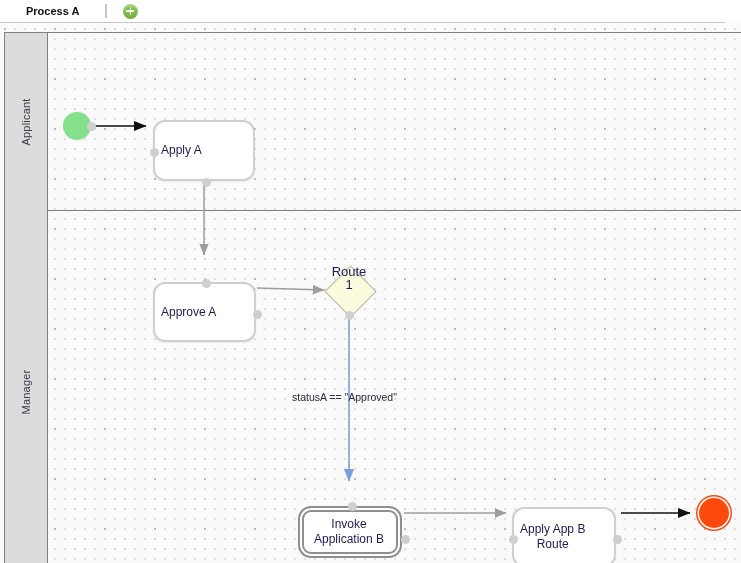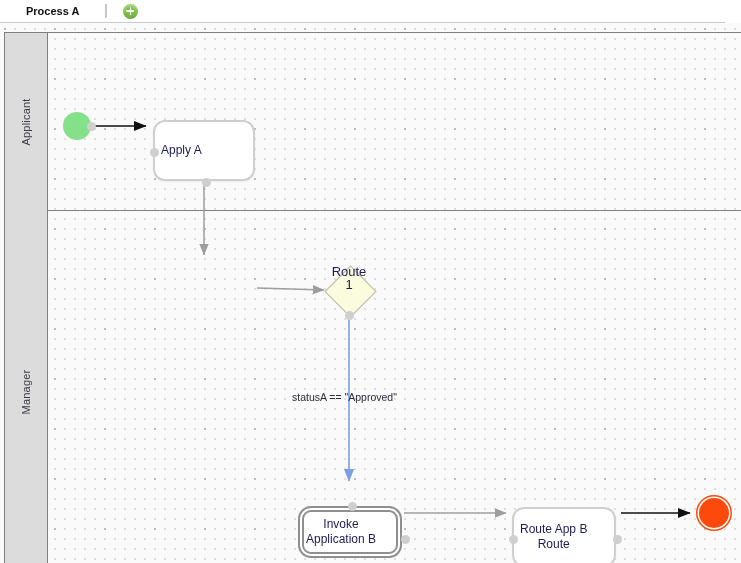--- a/index.html
+++ b/index.html
@@ -312,42 +312,47 @@
   <div class="node event-start" style="left:63px; top:89px;">
     <div class="handle" style="left:28px; top:14px;"></div>
   </div>
 
   <div class="node task" style="left:153px; top:73px; width:102px; height:61px;">
     <span class="tasklabel">Apply A</span>
     <div class="handle" style="left:-1px; top:30px;"></div>
     <div class="handle" style="left:51px; top:60px;"></div>
   </div>
 
+  <div class="node task" style="left:153px; top:235px; width:103px; height:60px;">
+    <span class="tasklabel">Approve A</span>
+    <div class="handle" style="left:51px; top:-1px;"></div>
+    <div class="handle" style="left:102px; top:30px;"></div>
+  </div>
 
   <div class="node gateway" style="left:324px; top:242px;">
     <div class="diamond"></div>
     <div class="gwlabel">
       <span>Route</span>
       <span>1</span>
     </div>
     <div class="handle" style="left:25px; top:50px;"></div>
   </div>
 
-  <div class="node task subprocess" style="left:298px; top:459px; width:104px; height:52px;">
+  <div class="node task subprocess" style="left:298px; top:459px; width:104px; height:52px;padding-left:8px;">
     <div class="tasklabel">
       <div>Invoke</div>
       <div>Application B</div>
     </div>
     <div class="handle" style="left:52px; top:-2px;"></div>
     <div class="handle" style="left:105px; top:31px;"></div>
   </div>
 
   <div class="node task" style="left:512px; top:460px; width:104px; height:60px;">
     <div class="tasklabel">
-      <div>Route App B</div>
+      <div>Apply App B</div>
       <div>Route</div>
     </div>
     <div class="handle" style="left:-1px; top:30px;"></div>
     <div class="handle" style="left:103px; top:30px;"></div>
   </div>
 
   <div class="node event-end" style="left:699px; top:475px;"></div>
 
 </div>
 

